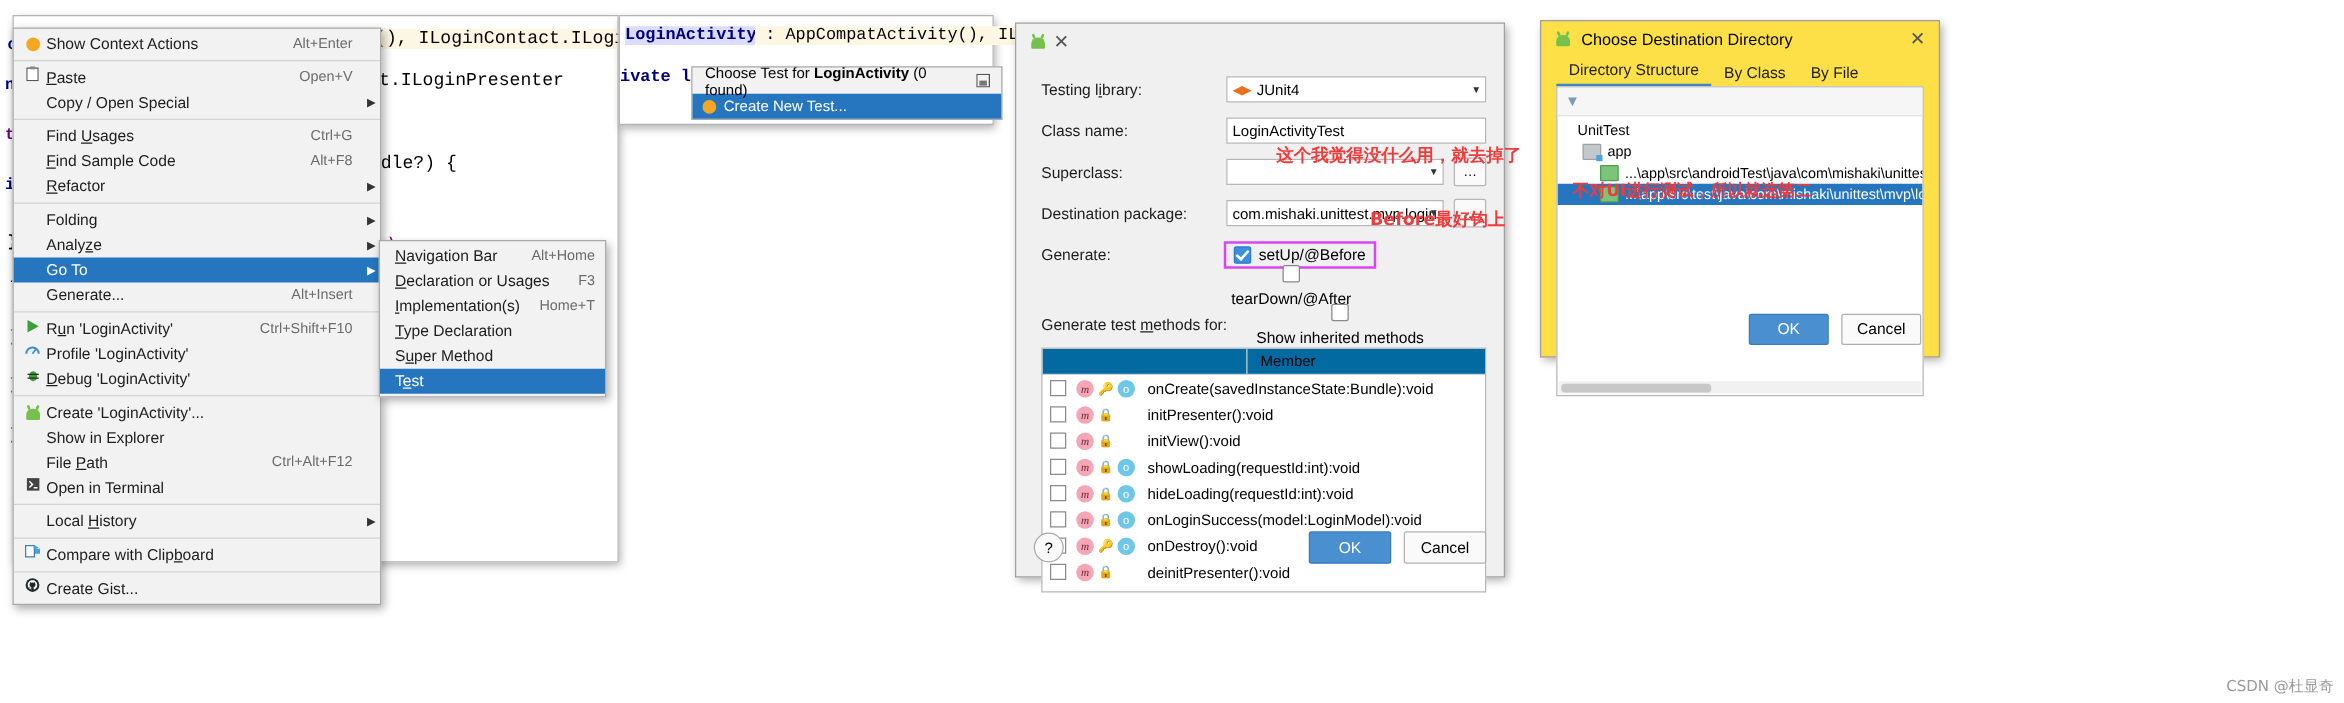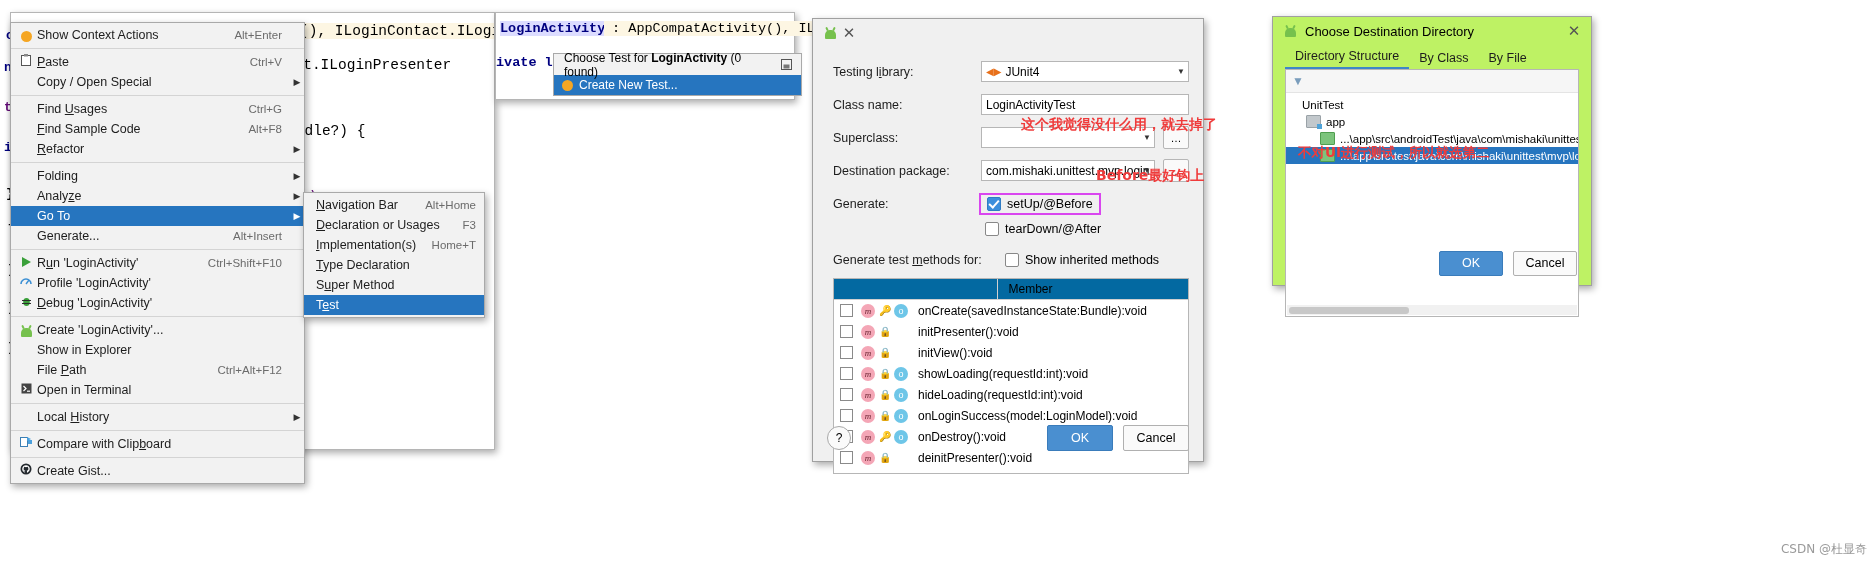--- a/index.html
+++ b/index.html
@@ -47,42 +47,42 @@
   .xbtn{width:22px;height:22px;display:flex;align-items:center;justify-content:center;font-size:15px;color:#555;}
   .frow{display:flex;align-items:center;height:21px;margin:0 0 12px 0;padding:0 14px 0 20px;}
   .frow .flabel{width:148px;flex:0 0 148px;font-size:12.5px;color:#1d1d1d;}
   .field{flex:1 1 auto;height:21px;border:1px solid #b6b6b6;background:#fff;display:flex;align-items:center;padding:0 4px;font-size:12px;box-sizing:border-box;}
   .combo{position:relative;}
   .combo .cbarrow{position:absolute;right:3px;top:0;bottom:0;display:flex;align-items:center;font-size:8px;color:#333;}
   .btn-dots{width:24px;height:21px;flex:0 0 24px;margin-left:8px;border:1px solid #b6b6b6;background:#fafafa;display:flex;align-items:center;justify-content:center;font-size:11px;border-radius:2px;}
   .cbox{width:12px;height:12px;border:1px solid #888;background:#fff;border-radius:2px;display:inline-block;flex:0 0 12px;}
   .cbox.on{background:#3c8fdc;border-color:#2f7cc4;position:relative;}
   .cbox.on:after{content:"";position:absolute;left:3px;top:0px;width:4px;height:8px;border:solid #fff;border-width:0 2px 2px 0;transform:rotate(42deg);}
-  .gen-row{display:flex;align-items:center;gap:6px;font-size:12.5px;}
+  .gen-row{display:flex;align-items:center;gap:6px;font-size:12.5px;flex-direction:column;}
   .redbox{border:2px solid #d946ef;padding:2px 6px;display:inline-flex;align-items:center;gap:6px;}
   .zh{color:#ef3b3b;font-family:"DejaVu Sans",sans-serif;font-size:14px;font-weight:bold;white-space:nowrap;}
   .memtable{margin:0 14px 0 20px;border:1px solid #b6b6b6;background:#fff;height:194px;overflow:hidden;}
   .memhead{height:20px;display:flex;align-items:center;background:#0369a1;border-bottom:1px solid #d0d0d0;font-size:12px;justify-content:center;}
   .memhead .c1{width:28px;flex:0 0 28px;border-right:1px solid #d0d0d0;height:100%;}
   .memhead .c2{padding-left:10px;}
   .memrow{height:21px;display:flex;align-items:center;gap:4px;padding-left:6px;font-size:12px;}
   .memrow .mcb{width:11px;height:11px;border:1px solid #8a8a8a;background:#fff;flex:0 0 11px;margin-right:4px;}
   .mico{width:14px;height:14px;border-radius:50%;background:#f4a6b6;color:#6a2230;font-size:9px;display:flex;align-items:center;justify-content:center;flex:0 0 14px;font-family:"Liberation Serif",serif;font-style:italic;}
   .lock{width:11px;flex:0 0 11px;text-align:center;font-size:10px;color:#4caf50;}
   .lock.key{color:#8a8a8a;}
   .ovr{width:14px;height:14px;border-radius:50%;background:#6ec6e8;color:#fff;font-size:9px;display:flex;align-items:center;justify-content:center;flex:0 0 14px;}
   .ovr.blank{background:transparent;}
   .memtxt{padding-left:6px;}
   .dlg-foot{position:absolute;left:0;right:0;bottom:0;height:46px;display:flex;align-items:center;padding:0 14px;}
   .helpbtn{width:22px;height:22px;border-radius:50%;border:1px solid #a8a8a8;background:#fafafa;display:flex;align-items:center;justify-content:center;font-size:12px;}
   .okbtn{width:64px;height:24px;background:#4a8fd0;color:#fff;border:1px solid #3a7cbb;display:flex;align-items:center;justify-content:center;font-size:12.5px;border-radius:2px;}
   .cancelbtn{width:64px;height:24px;background:#fafafa;color:#000;border:1px solid #b0b0b0;display:flex;align-items:center;justify-content:center;font-size:12.5px;border-radius:2px;margin-left:10px;}
 
   
-  #choosedir{left:1272px;top:16px;width:320px;height:270px;background:#bef264;border:1px solid #a0a0a0;}
+  #choosedir{left:1232px;top:16px;width:320px;height:270px;background:#fde047;border:1px solid #a0a0a0;}
   .tabs{display:flex;align-items:flex-end;height:24px;padding:0 12px;font-size:12.5px;}
   .tab{padding:3px 10px 4px 10px;color:#1d1d1d;}
   .tab.active{border-bottom:2px solid #3e86c8;}
   .tree{margin:0 12px;border:1px solid #b6b6b6;background:#fff;height:246px;position:relative;overflow:hidden;}
   .filterbar{height:22px;display:flex;align-items:center;padding-left:6px;border-bottom:1px solid #e4e4e4;background:#f6f6f6;}
   .trow{height:17px;display:flex;align-items:center;font-size:11.5px;white-space:nowrap;}
   .trow.sel{background:#2675bf;color:#fff;}
   .folder{width:13px;height:11px;flex:0 0 13px;margin-right:5px;position:relative;}
   .folder.green{background:#7cc47c;border:1px solid #4f9e4f;border-radius:1px;}
   .folder.grey{background:#c2c8cc;border:1px solid #9aa2a7;border-radius:1px;}
@@ -151,21 +151,21 @@
       <span class="acc">Alt+Enter</span>
       <span class="arw"></span>
     </div>
     <div class="sep"></div>
     <div class="mi">
       <span class="ic"><svg width="10" height="12" viewBox="0 0 10 12">
           <rect x="0.5" y="1.5" width="9" height="10" fill="#fff" stroke="#555"></rect>
           <rect x="3" y="0" width="4" height="2.5" fill="#888"></rect>
         </svg></span>
       <span class="lbl"><span class="u">P</span>aste</span>
-      <span class="acc">Ctrl+V</span>
+      <span class="acc">Open+V</span>
       <span class="arw"></span>
     </div>
     <div class="mi">
       <span class="ic"></span>
       <span class="lbl">Copy / Open Special</span>
       <span class="acc"></span>
       <span class="arw">▶</span>
     </div>
     <div class="sep"></div>
     <div class="mi">

